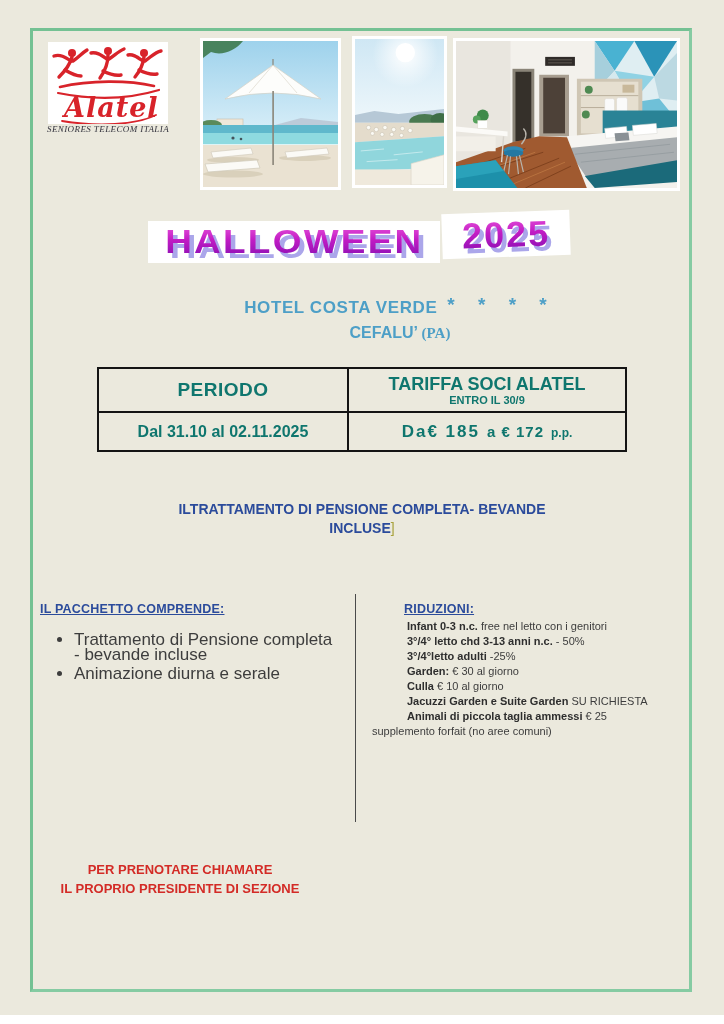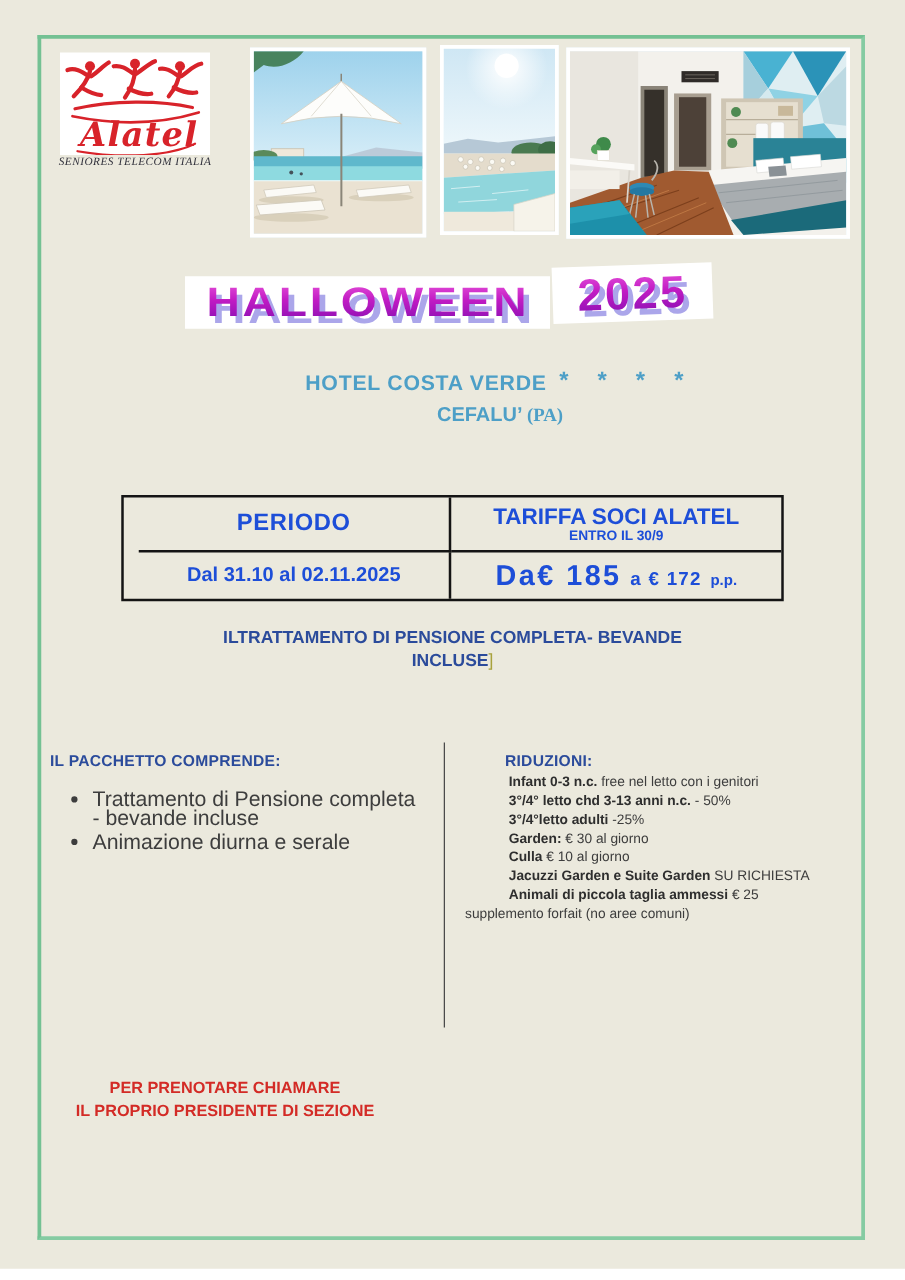--- a/index.html
+++ b/index.html
@@ -38,44 +38,44 @@
 
   
   .hotel { position:absolute; left:150px; top:296px; width:500px; text-align:center;
            color:#4d9fc7; font-weight:bold; }
   .hotel-line1 { font-size:17px; letter-spacing:0.6px; }
   .hotel-stars { font-size:19px; letter-spacing:9px; position:relative; top:-2px; margin-left:10px; }
   .hotel-line2 { font-size:16px; margin-top:6px; }
   .hotel-prov { font-family:"Liberation Serif", serif; font-size:15px; }
 
   
-  .rate-table { position:absolute; left:97px; top:396px; width:530px; height:85px;
+  .rate-table { position:absolute; left:97px; top:367px; width:530px; height:85px;
                 border:2px solid #141414; display:grid;
                 grid-template-columns:250px 1fr; grid-template-rows:44px 1fr;
-                color:#1d4ed8;padding-left:12px; }
+                color:#0f766e; }
   .cell { display:flex; flex-direction:column; align-items:center; justify-content:center; }
   .cell-br { border-right:2px solid #141414; }
   .cell-bb { border-bottom:2px solid #141414; }
   .periodo-h { font-size:19px; font-weight:bold; letter-spacing:0.5px; }
   .tariffa-h { font-size:18px; font-weight:bold; line-height:19px; }
   .tariffa-sub { font-size:11px; font-weight:bold; line-height:12px; }
   .period-val { font-size:16px; font-weight:bold; }
   .price-row { display:flex; align-items:baseline; gap:7px; font-weight:bold; }
-  .price-from { font-size:23px; letter-spacing:2px; }
+  .price-from { font-size:17px; letter-spacing:2px; }
   .price-to { font-size:15px; letter-spacing:1px; }
   .price-unit { font-size:12px; }
 
   
   .treatment { position:absolute; left:162px; top:500px; width:400px; text-align:center;
                font-size:14px; font-weight:bold; color:#2b4b9b; line-height:19px; }
   .treatment .bracket { color:#a8a23c; font-weight:normal; }
 
   
   .package { position:absolute; left:40px; top:602px; width:312px; }
-  .sec-header { font-size:12.5px; font-weight:bold; color:#2b4b9b; letter-spacing:0.2px; margin:0; }
+  .sec-header { font-size:12.5px; font-weight:bold; color:#2b4b9b; letter-spacing:0.2px; margin:0;text-decoration:underline; }
   .package ul { margin:16px 0 0 0; padding:0 0 0 34px; width:300px; }
   .package li { font-size:17px; color:#3d3d3d; line-height:15px; margin-bottom:4px; }
 
   .col-divider { position:absolute; left:355px; top:594px; width:1px; height:228px; background:#4a4a4a; }
 
   .right-col { position:absolute; left:372px; top:602px; width:300px; }
   .right-col .txt-line { font-size:11px; color:#3d3d3d; line-height:15px; }
   .right-col .txt-line b { color:#2e2e2e;padding-left:35px; }
   .sup-header { margin-top:15px; }
   .rid-header { margin-bottom:3px;margin-left:32px; }

